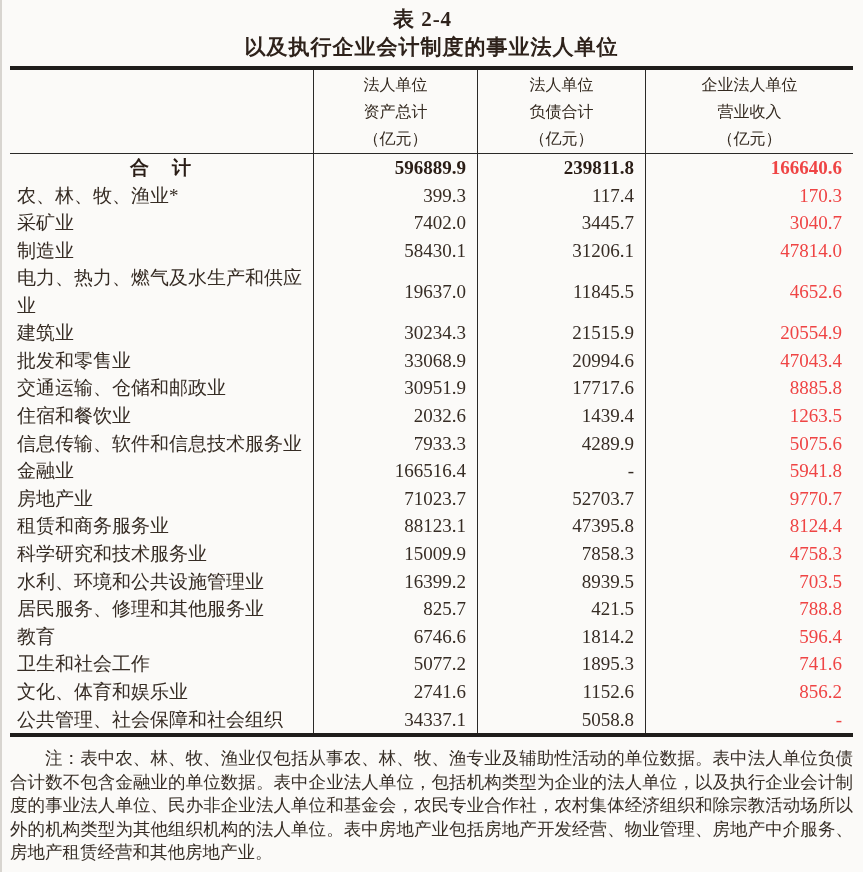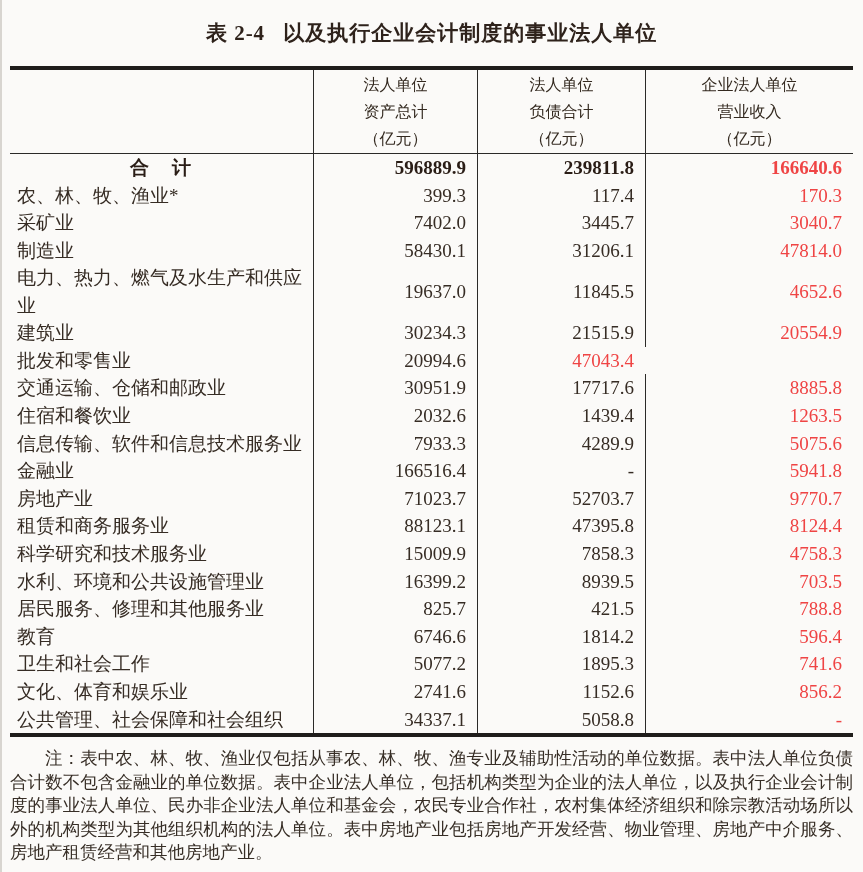--- a/index.html
+++ b/index.html
@@ -21,20 +21,21 @@
   .title {
     margin-top: 12px;
     height: 42px;
     display: flex;
     align-items: center;
     justify-content: center;
     font-size: 21px;
     font-weight: bold;
     color: #2e221b;
     letter-spacing: 1px;
+    flex-direction: column;
   }
   .title .tnum { margin-right: 18px; }
 
   
   .table {
     margin: 12px 10px 0 10px;
     width: 843px;
     border-top: 4px solid #1f1d1b;
     border-bottom: 4px solid #1f1d1b;
   }
@@ -154,20 +155,21 @@
 
   <div class="trow">
     <div class="cell label">建筑业</div>
     <div class="cell num">30234.3</div>
     <div class="cell num">21515.9</div>
     <div class="cell num">20554.9</div>
   </div>
 
   <div class="trow">
     <div class="cell label">批发和零售业</div>
+    <div class="cell num">33068.9</div>
     <div class="cell num">20994.6</div>
     <div class="cell num">47043.4</div>
   </div>
 
   <div class="trow">
     <div class="cell label">交通运输、仓储和邮政业</div>
     <div class="cell num">30951.9</div>
     <div class="cell num">17717.6</div>
     <div class="cell num">8885.8</div>
   </div>

